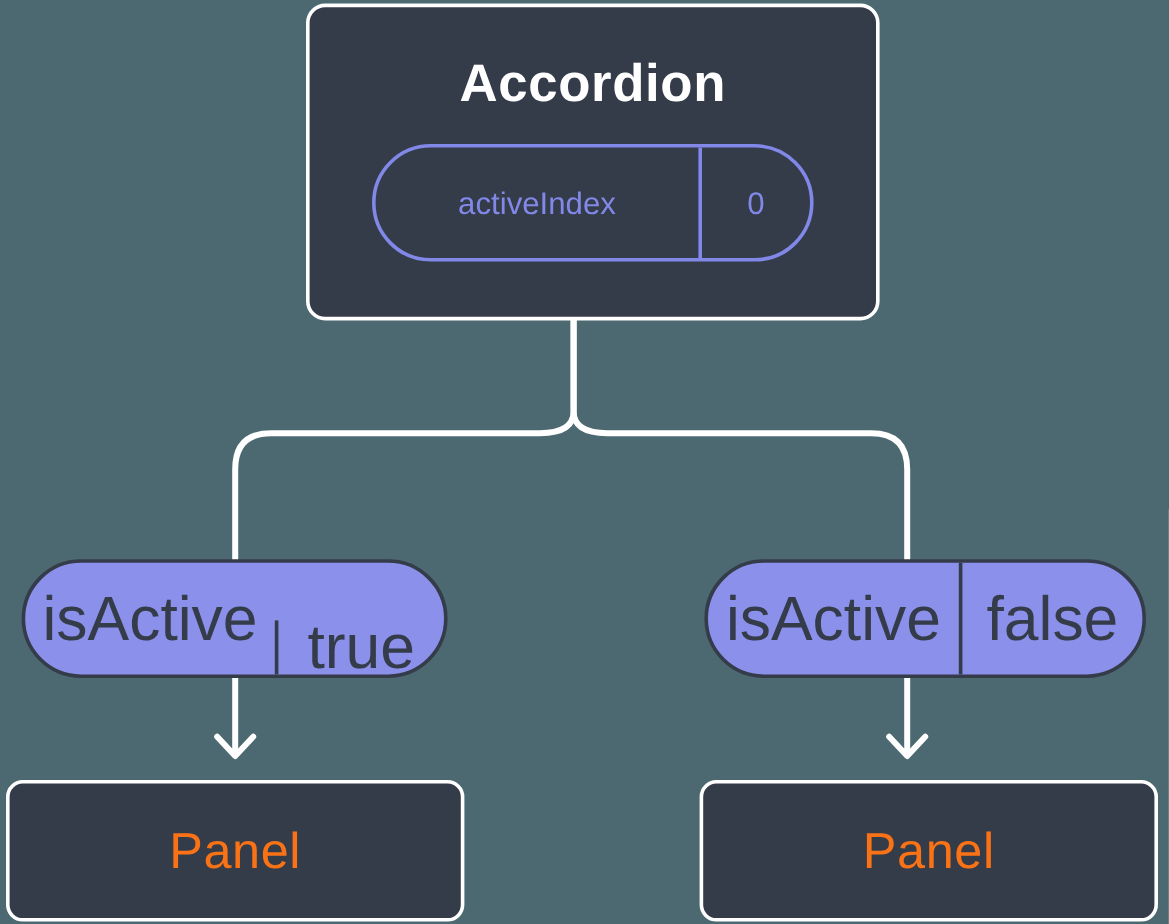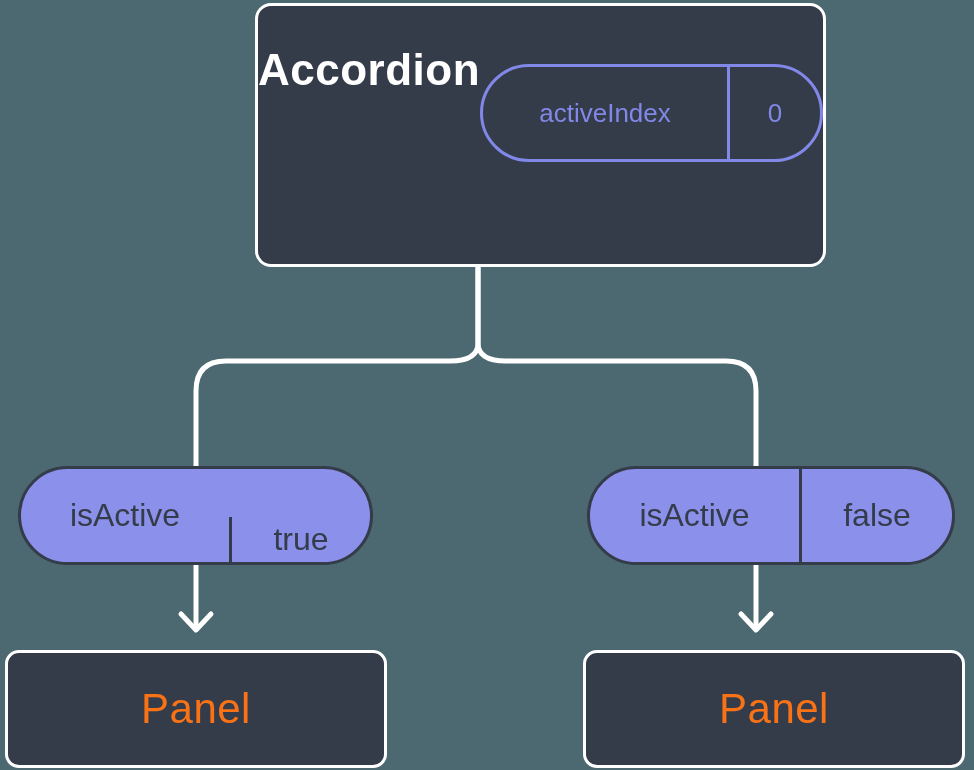--- a/index.html
+++ b/index.html
@@ -24,28 +24,29 @@
     stroke: var(--line);
     stroke-width: 5;
     stroke-linecap: round;
     stroke-linejoin: round;
   }
   
   .root-node {
     position: absolute;
     left: 255px;
     top: 3px;
-    width: 571px;
+    width: 478px;
     height: 264px;
     box-sizing: border-box;
     background: var(--node_fill);
     border: 3px solid var(--line);
     border-radius: 16px;
     display: flex;
-    flex-direction: row;
+    flex-direction: column;
+    align-items: center;
     padding-top: 36px;
   }
   .root-title {
     color: #ffffff;
     font-size: 44px;
     font-weight: 600;
     line-height: 56px;
     letter-spacing: 0.5px;
   }
   .state-pill {
@@ -75,21 +76,21 @@
     position: absolute;
     top: 466px;
     height: 99px;
     box-sizing: border-box;
     background: var(--pill_fill);
     border: 3px solid var(--node_fill);
     border-radius: 50px;
     display: flex;
     align-items: stretch;
     color: var(--node_fill);
-    font-size: 32px;
+    font-size: 52px;
     font-weight: 500;
   }
   .prop-pill .cell {
     display: flex;
     align-items: center;
     justify-content: center;
   }
   .prop-pill .label-cell { flex: 1 1 auto; }
   .prop-pill .value-cell { border-left: 3px solid var(--node_fill); }
   .prop-pill.left  { left: 18px;  width: 355px; }

